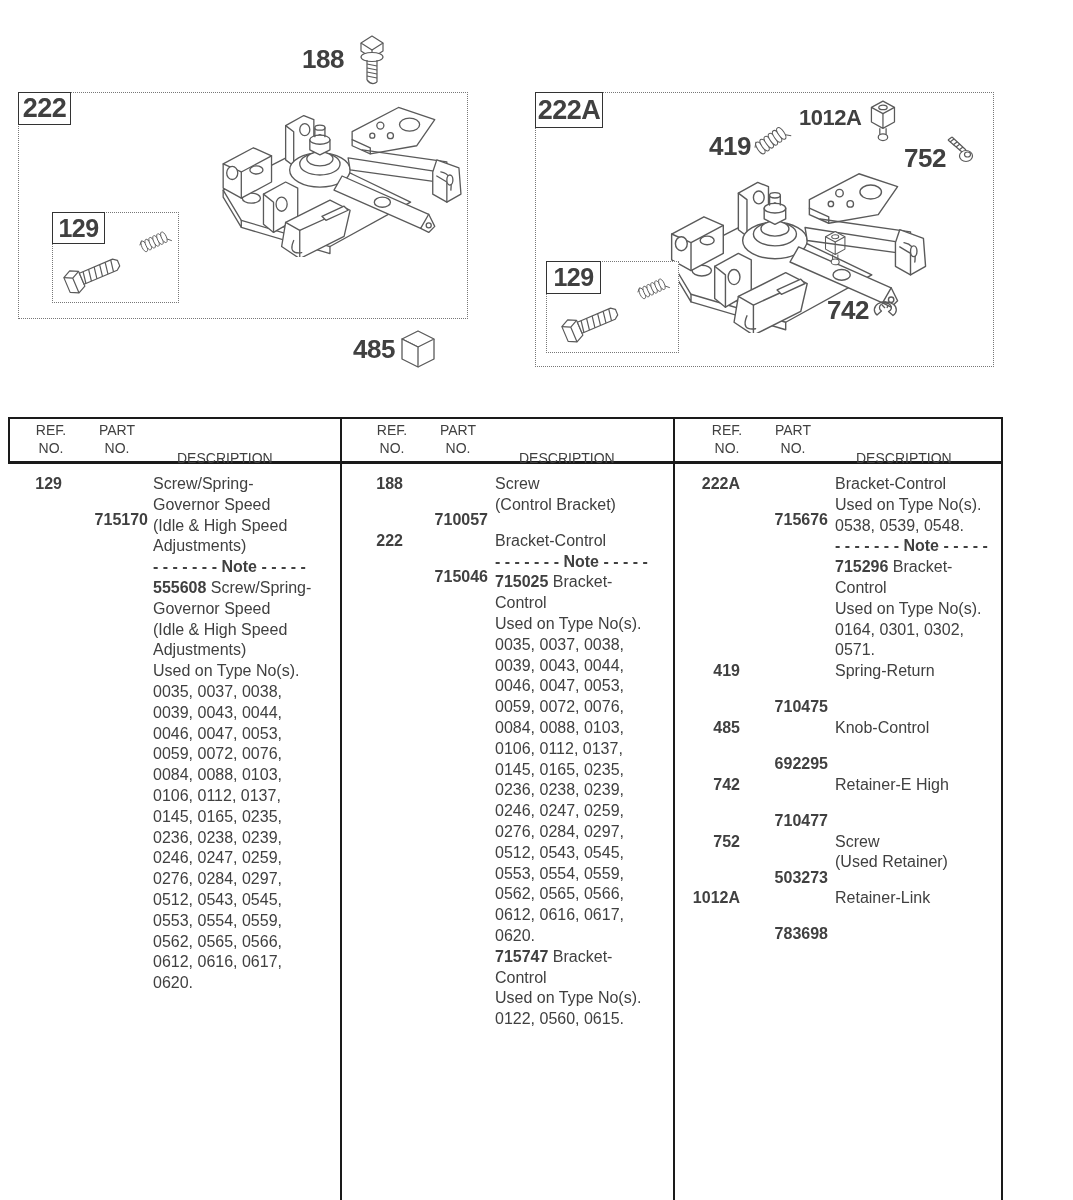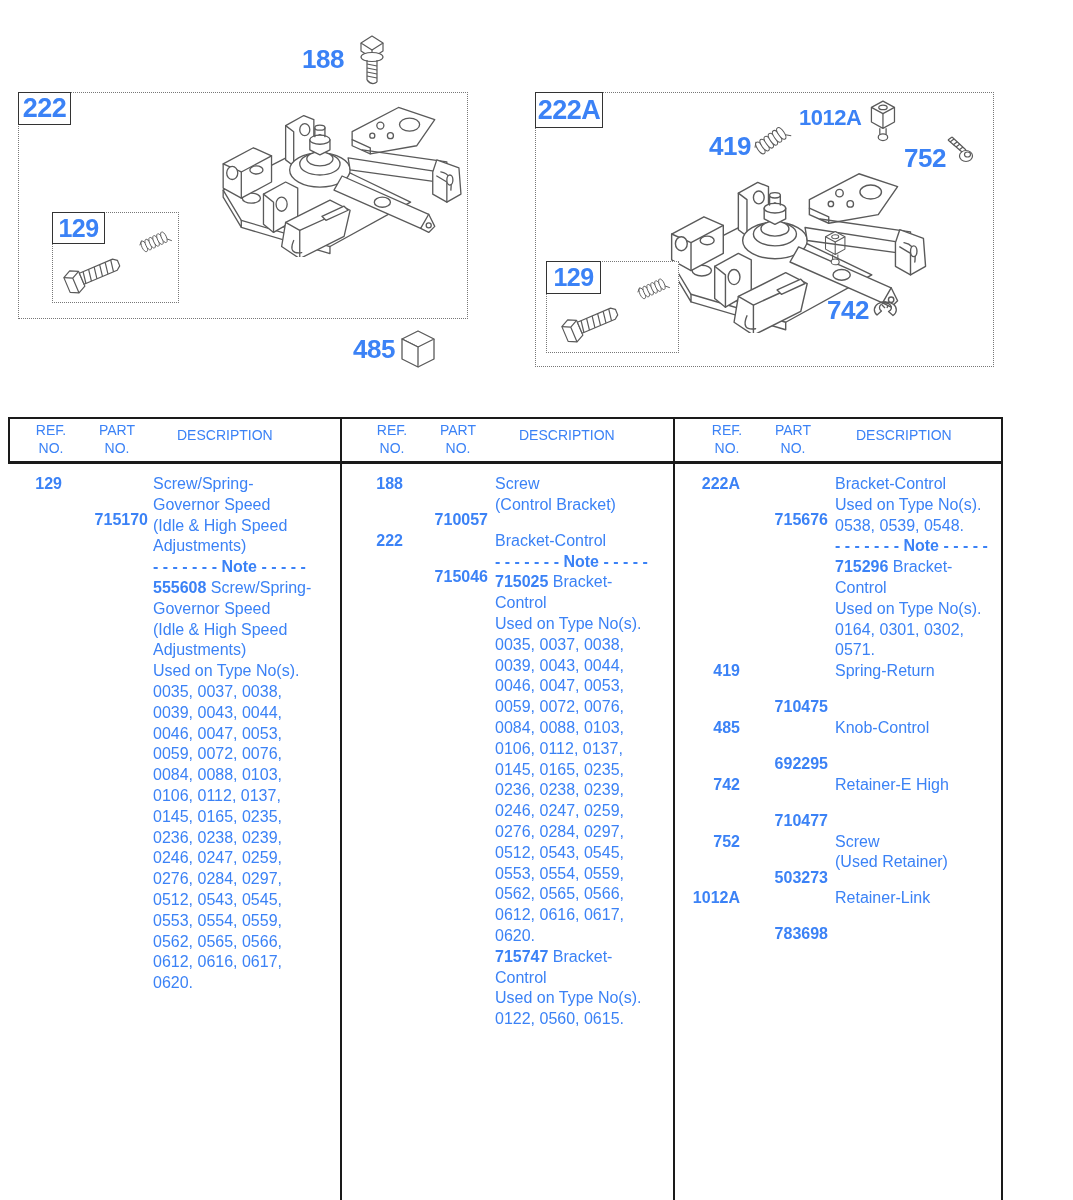--- a/index.html
+++ b/index.html
@@ -1,32 +1,32 @@
 <!DOCTYPE html>
 <html><head>
 <meta charset="utf-8">
 <style>
   html,body{margin:0;padding:0;background:#e8e8e8;}
   #page{position:relative;width:1073px;height:1200px;background:#ffffff;overflow:hidden;
-        font-family:"Liberation Sans", sans-serif;color:#3b82f6;}
+        font-family:"Liberation Sans", sans-serif;color:#404040;}
   
   .pbox{position:absolute;border:1px dotted #777;background:#fff;}
   .plabel{position:absolute;left:-1px;top:-1px;border:1px solid #333;background:#fff;
           display:flex;align-items:center;justify-content:center;
           font-weight:bold;font-size:27px;letter-spacing:-0.5px;}
   .callout{position:absolute;font-weight:bold;font-size:26px;letter-spacing:-0.5px;white-space:nowrap;z-index:3;}
   .callout.small{font-size:22px;}
   .icon{position:absolute;z-index:3;}
   .diag{position:absolute;z-index:1;}
   .inset{z-index:2;}
   
   .rule{position:absolute;background:#1a1a1a;}
   .thead{position:absolute;top:421px;height:40px;font-size:14px;line-height:18px;z-index:2;}
   .h-stack{position:absolute;display:flex;flex-direction:column;align-items:center;}
-  .h-desc{position:absolute;top:5px;}
+  .h-desc{position:absolute;top:28px;}
   .tcol{position:absolute;top:474px;font-size:16px;line-height:20.8px;}
   .entry{display:flex;align-items:flex-start;}
   .entry .ref{width:var(--refw);text-align:right;font-weight:bold;flex:none;}
   .entry .part{width:var(--partw);text-align:right;font-weight:bold;flex:none;margin-top:36px;}
   .entry .desc{flex:1;padding-left:var(--dpad);}
   .dline{white-space:nowrap;}
   .b{font-weight:bold;}
   #col1{left:8px;width:333px;--refw:54px;--partw:86px;--dpad:5px;}
   #col2{left:341px;width:333px;--refw:62px;--partw:85px;--dpad:7px;}
   #col3{left:674px;width:327px;--refw:66px;--partw:88px;--dpad:7px;}

